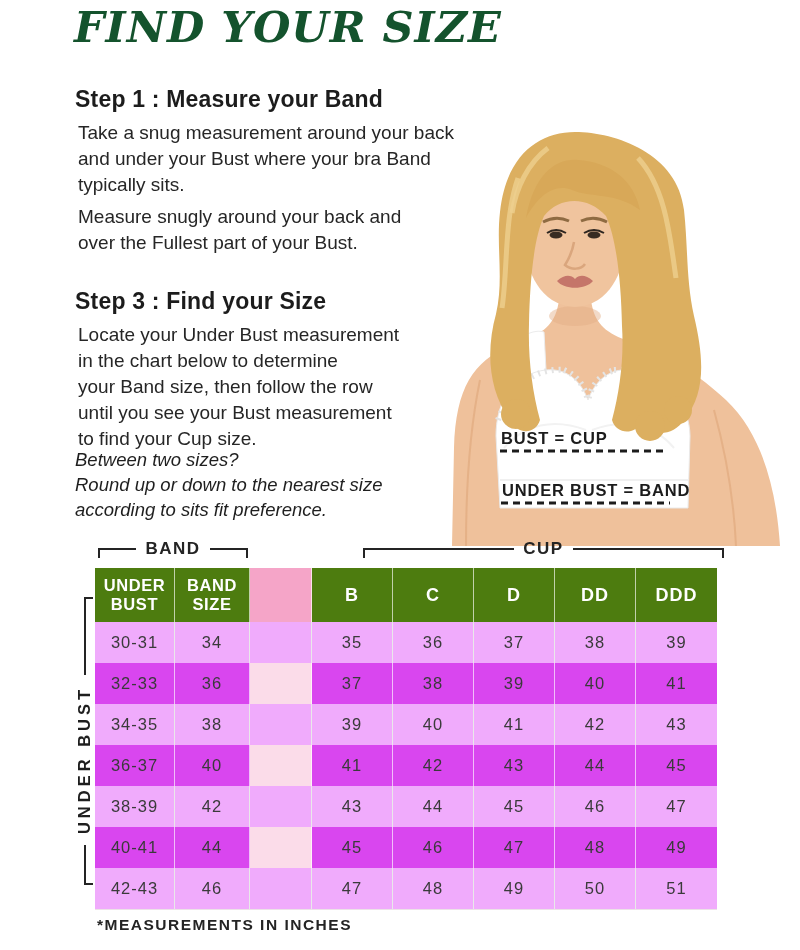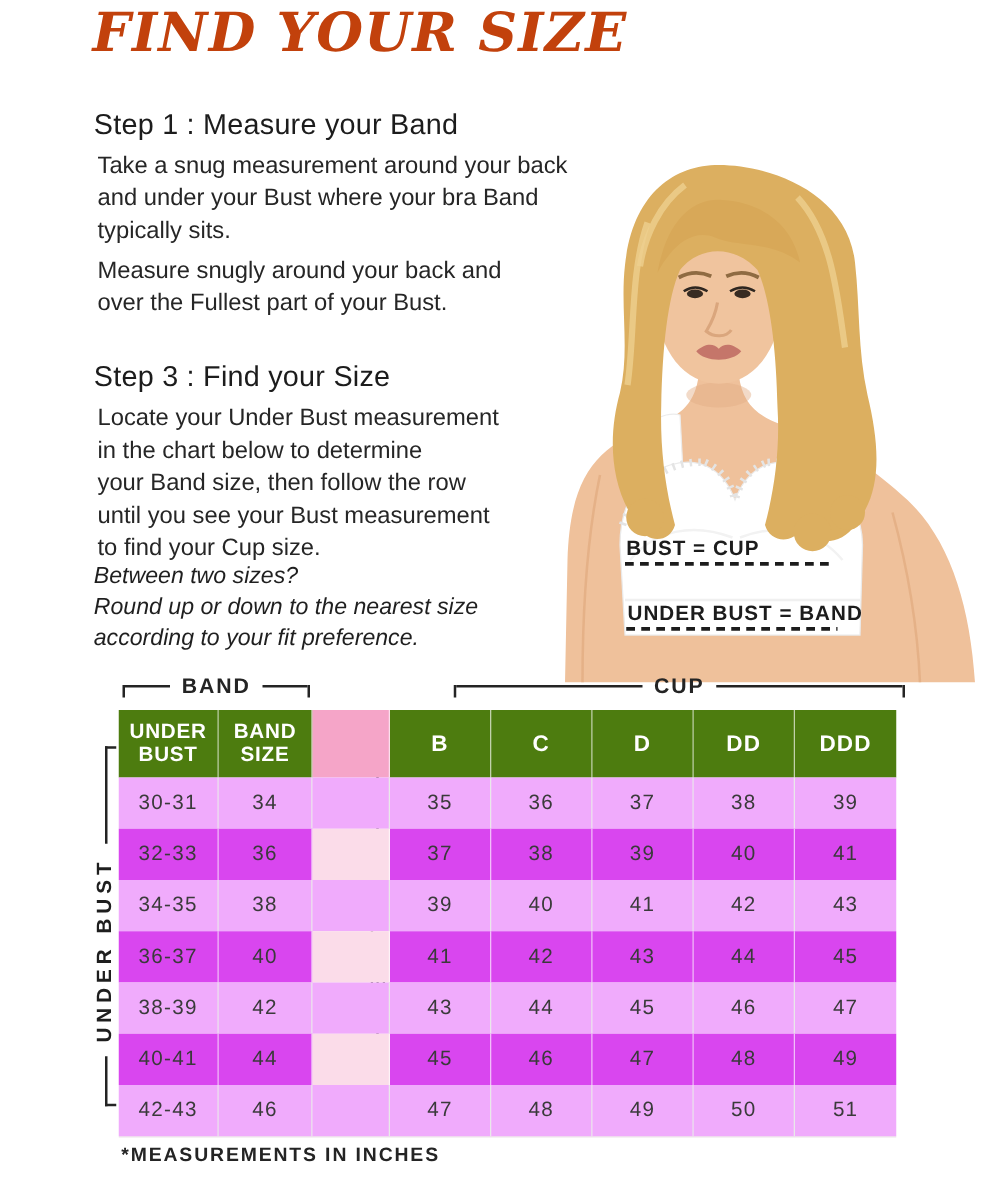--- a/index.html
+++ b/index.html
@@ -6,26 +6,26 @@
   body{
     width:800px;height:950px;background:#ffffff;position:relative;overflow:hidden;
     font-family:"Liberation Sans","DejaVu Sans",sans-serif;color:#222;
   }
   .abs{position:absolute}
 
   
   #title{
     left:74px;top:2px;
     font-family:"DejaVu Serif","Liberation Serif",serif;
-    font-style:italic;font-weight:700;font-size:43px;letter-spacing:1px;color:#c2410c;
+    font-style:italic;font-weight:700;font-size:43px;letter-spacing:1px;color:#14532d;
     white-space:nowrap;
   }
 
   
-  .step h3{margin:0 0 7px 0;font-size:23px;font-weight:400;color:#1c1c1c;letter-spacing:.2px}
+  .step h3{margin:0 0 7px 0;font-size:23px;font-weight:700;color:#1c1c1c;letter-spacing:.2px}
   .step p{margin:3px;font-size:19px;line-height:26px;color:#262626;white-space:pre-line}
   #step1{left:75px;top:86px}
   #step2{left:75px;top:201px}
   #step3{left:75px;top:288px}
   #note{left:75px;top:447px;font-style:italic;font-size:18.5px;line-height:25px;color:#1f1f1f;white-space:pre-line}
 
   
   #figure{left:438px;top:118px;width:360px;height:428px}
   #figure svg{display:block}
   #figure text{font-family:"Liberation Sans","DejaVu Sans",sans-serif;font-weight:700;fill:#1c1c1c;letter-spacing:.8px;font-size:16.5px}
@@ -86,21 +86,21 @@
   <h3>Step 3 : Find your Size</h3>
   <p>Locate your Under Bust measurement
 in the chart below to determine
 your Band size, then follow the row
 until you see your Bust measurement
 to find your Cup size.</p>
 </div>
 
 <div class="abs" id="note">Between two sizes?
 Round up or down to the nearest size
-according to your fit preference.</div>
+according to sits fit preference.</div>
 
 <div class="abs" id="figure">
   <svg width="360" height="428" viewBox="0 0 360 428">
 
     <g>
       <path d="M 14 428 L 16 330 C 18 262 40 238 86 222 C 108 214 118 204 121 182 L 153 182 C 156 204 166 214 188 222 C 234 238 262 258 288 282 C 322 314 338 366 342 428 Z" fill="#EFC19B"></path>
       <path d="M 42 262 C 32 310 28 368 28 428" stroke="#E2AC82" stroke-width="2" fill="none" opacity=".8"></path>
       <path d="M 276 292 C 288 336 296 384 298 428" stroke="#E2AC82" stroke-width="2" fill="none" opacity=".8"></path>
       <ellipse cx="137" cy="198" rx="26" ry="10" fill="#E3AD85" opacity=".45"></ellipse>
     </g>

